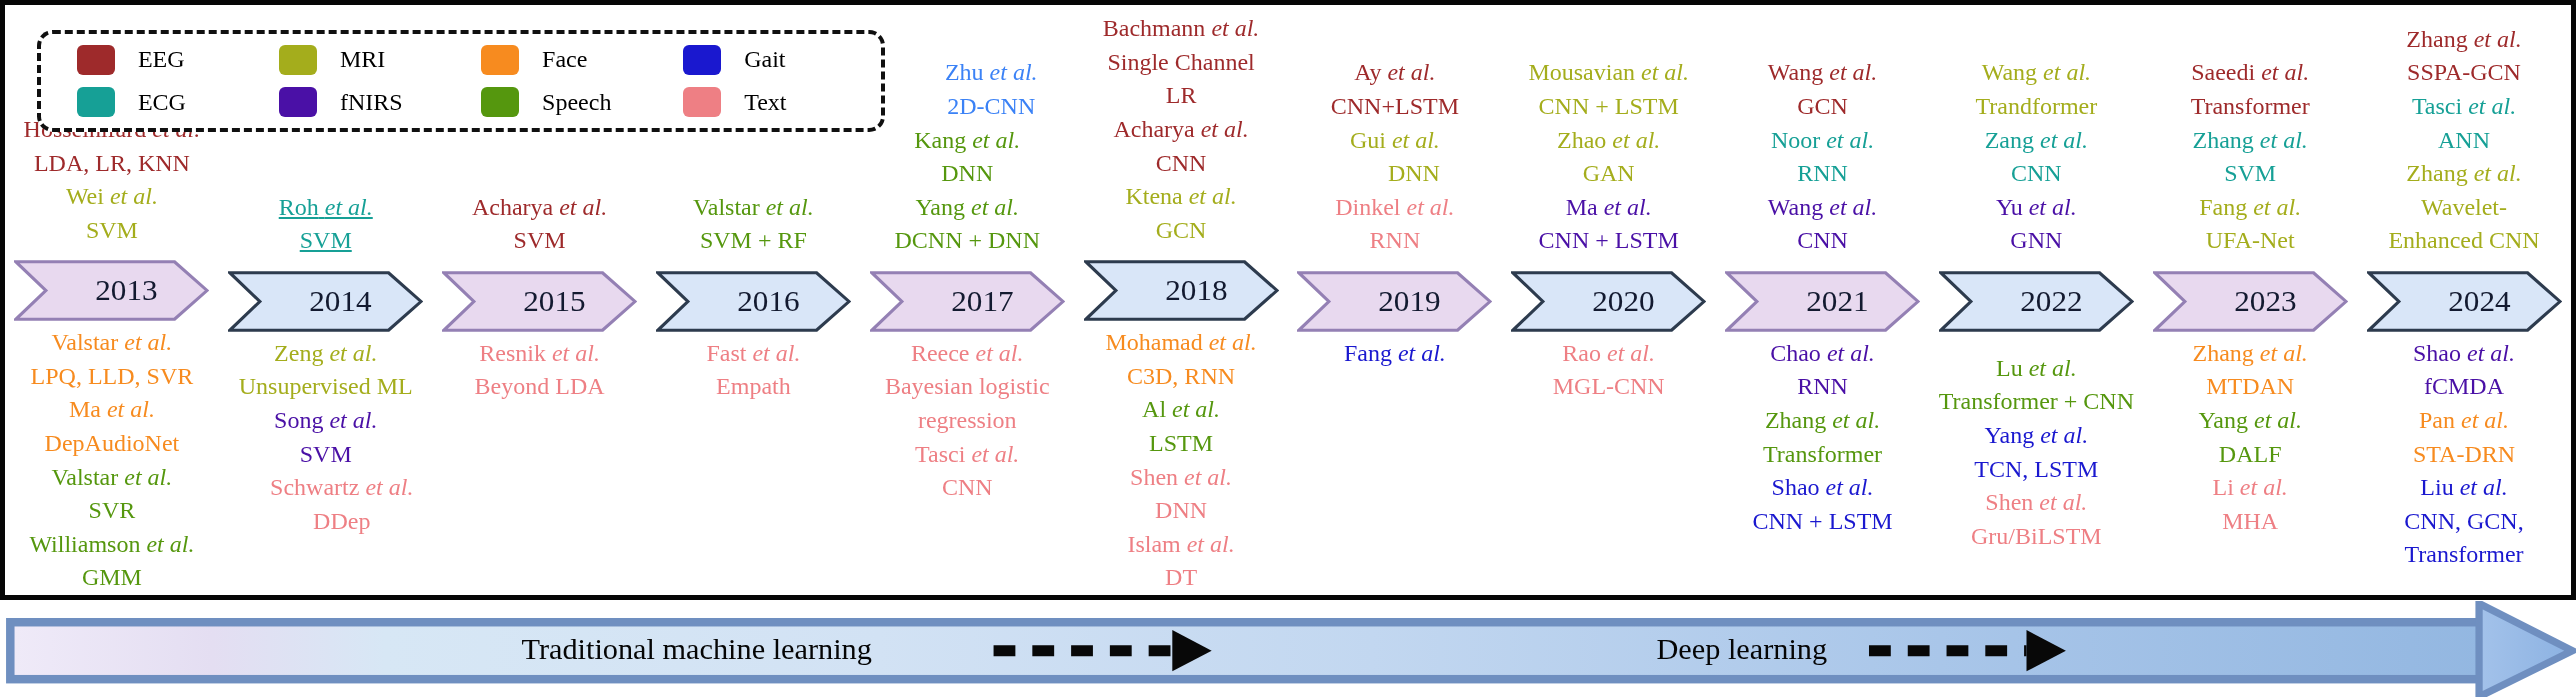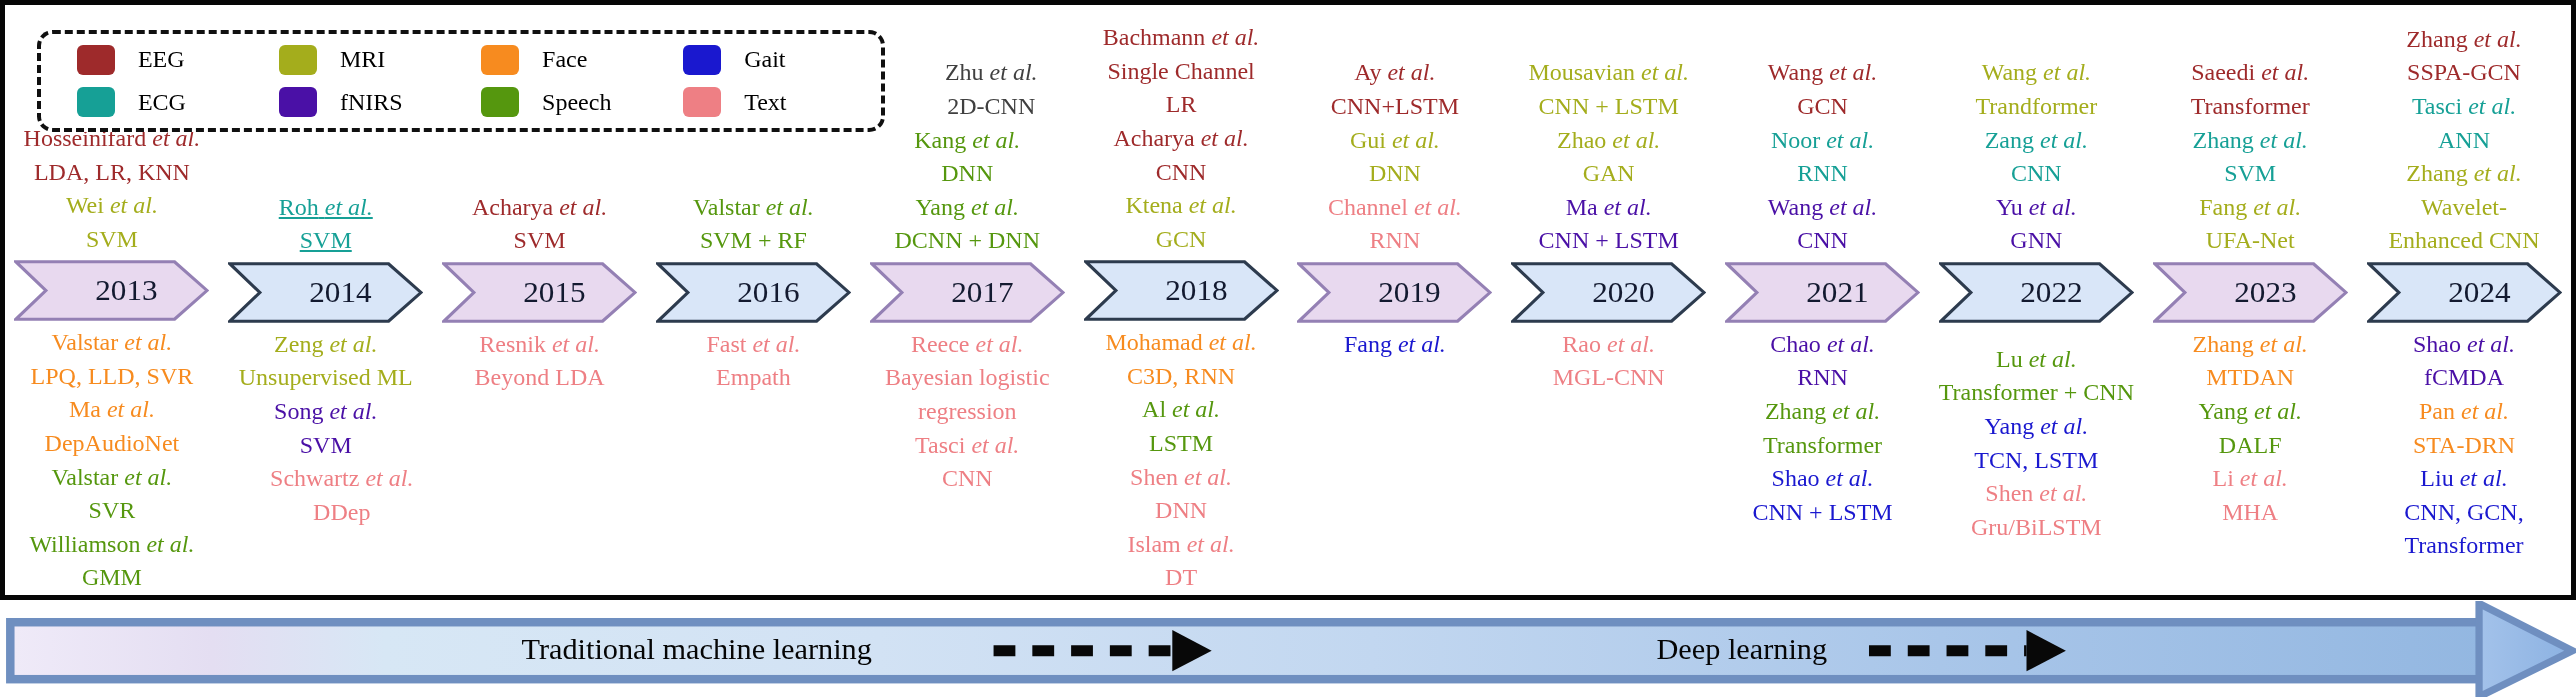--- a/index.html
+++ b/index.html
@@ -1,21 +1,21 @@
 <!DOCTYPE html>
 <html style="font-size:9.7px"><head>
 <meta charset="utf-8">
 <style>
   html,body{margin:0;padding:0;background:#ffffff;}
   .page{width:2576px;height:698px;overflow:hidden;background:#ffffff;font-family:"Liberation Serif",serif;}
   .board{position:relative;width:2576px;height:600px;box-sizing:border-box;border:5.5px solid #060606;background:#ffffff;}
   .columns{display:flex;width:100%;height:100%;}
   .col{flex:1 1 0;display:flex;flex-direction:column;align-items:stretch;min-width:0;}
   .cell{display:flex;flex-direction:column;align-items:center;overflow:visible;}
-  .top{height:253px;justify-content:flex-end;padding-bottom:4px;}
+  .top{height:253px;justify-content:flex-end;padding-bottom:13px;}
   .bottom{flex:1;justify-content:flex-start;padding-top:4.8px;}
   .entry{width:max-content;max-width:254px;text-align:center;font-size:24px;line-height:1.4;flex-shrink:0;}
   .entry .etal{font-style:italic;}
   .entry .method{white-space:pre-line;}
   .chev{height:61px;display:flex;justify-content:center;align-items:center;}
   .chev-svg{width:195px;height:61px;display:block;}
   .year-text{font-family:"Liberation Serif",serif;font-size:48px;fill:#131a30;text-anchor:middle;dominant-baseline:middle;}
   .legend{position:absolute;left:31.5px;top:25px;width:848px;height:102px;box-sizing:border-box;
           border:4.2px dashed #101010;border-radius:15.8px;background:#ffffff;
           display:grid;grid-template-rows:1fr 1fr;grid-template-columns:repeat(4,1fr);grid-auto-flow:column;
@@ -133,21 +133,21 @@
           </div>
           <div class="cell bottom">
             <div class="entry" style="color: rgb(238, 127, 132);">
               <div class="author-line"><span class="author">Fast</span> <span class="etal">et al.</span></div>
               <div class="method">Empath</div>
             </div>
           </div>
         </div>
         <div class="col">
           <div class="cell top">
-            <div class="entry" style="color: #404040; margin-left: 48px;">
+            <div class="entry" style="color: #3b82f6; margin-left: 48px;">
               <div class="author-line"><span class="author">Zhu</span> <span class="etal">et al.</span></div>
               <div class="method">2D-CNN</div>
             </div>
             <div class="entry" style="color: rgb(85, 151, 14);">
               <div class="author-line"><span class="author">Kang</span> <span class="etal">et al.</span></div>
               <div class="method">DNN</div>
             </div>
             <div class="entry" style="color: rgb(85, 151, 14);">
               <div class="author-line"><span class="author">Yang</span> <span class="etal">et al.</span></div>
               <div class="method">DCNN + DNN</div>
@@ -211,26 +211,26 @@
               <div class="method">DT</div>
             </div>
           </div>
         </div>
         <div class="col">
           <div class="cell top">
             <div class="entry" style="color: rgb(158, 42, 43);">
               <div class="author-line"><span class="author">Ay</span> <span class="etal">et al.</span></div>
               <div class="method">CNN+LSTM</div>
             </div>
-            <div class="entry" style="color: rgb(164, 173, 28);">
+            <div class="entry" style="color: rgb(164, 173, 28); text-align: right;">
               <div class="author-line"><span class="author">Gui</span> <span class="etal">et al.</span></div>
               <div class="method">DNN</div>
             </div>
             <div class="entry" style="color: rgb(238, 127, 132);">
-              <div class="author-line"><span class="author">Channel</span> <span class="etal">et al.</span></div>
+              <div class="author-line"><span class="author">Dinkel</span> <span class="etal">et al.</span></div>
               <div class="method">RNN</div>
             </div>
           </div>
           <div class="chev">
             <svg class="chev-svg" viewBox="0 0 300 100" preserveAspectRatio="none">
               <polygon points="3,3 247,3 297,50 247,97 3,97 49,50" fill="#e8d9ef" stroke="#9480b4" stroke-width="5"></polygon>
               <text x="173" y="54" class="year-text">2019</text>
             </svg>
           </div>
           <div class="cell bottom">

